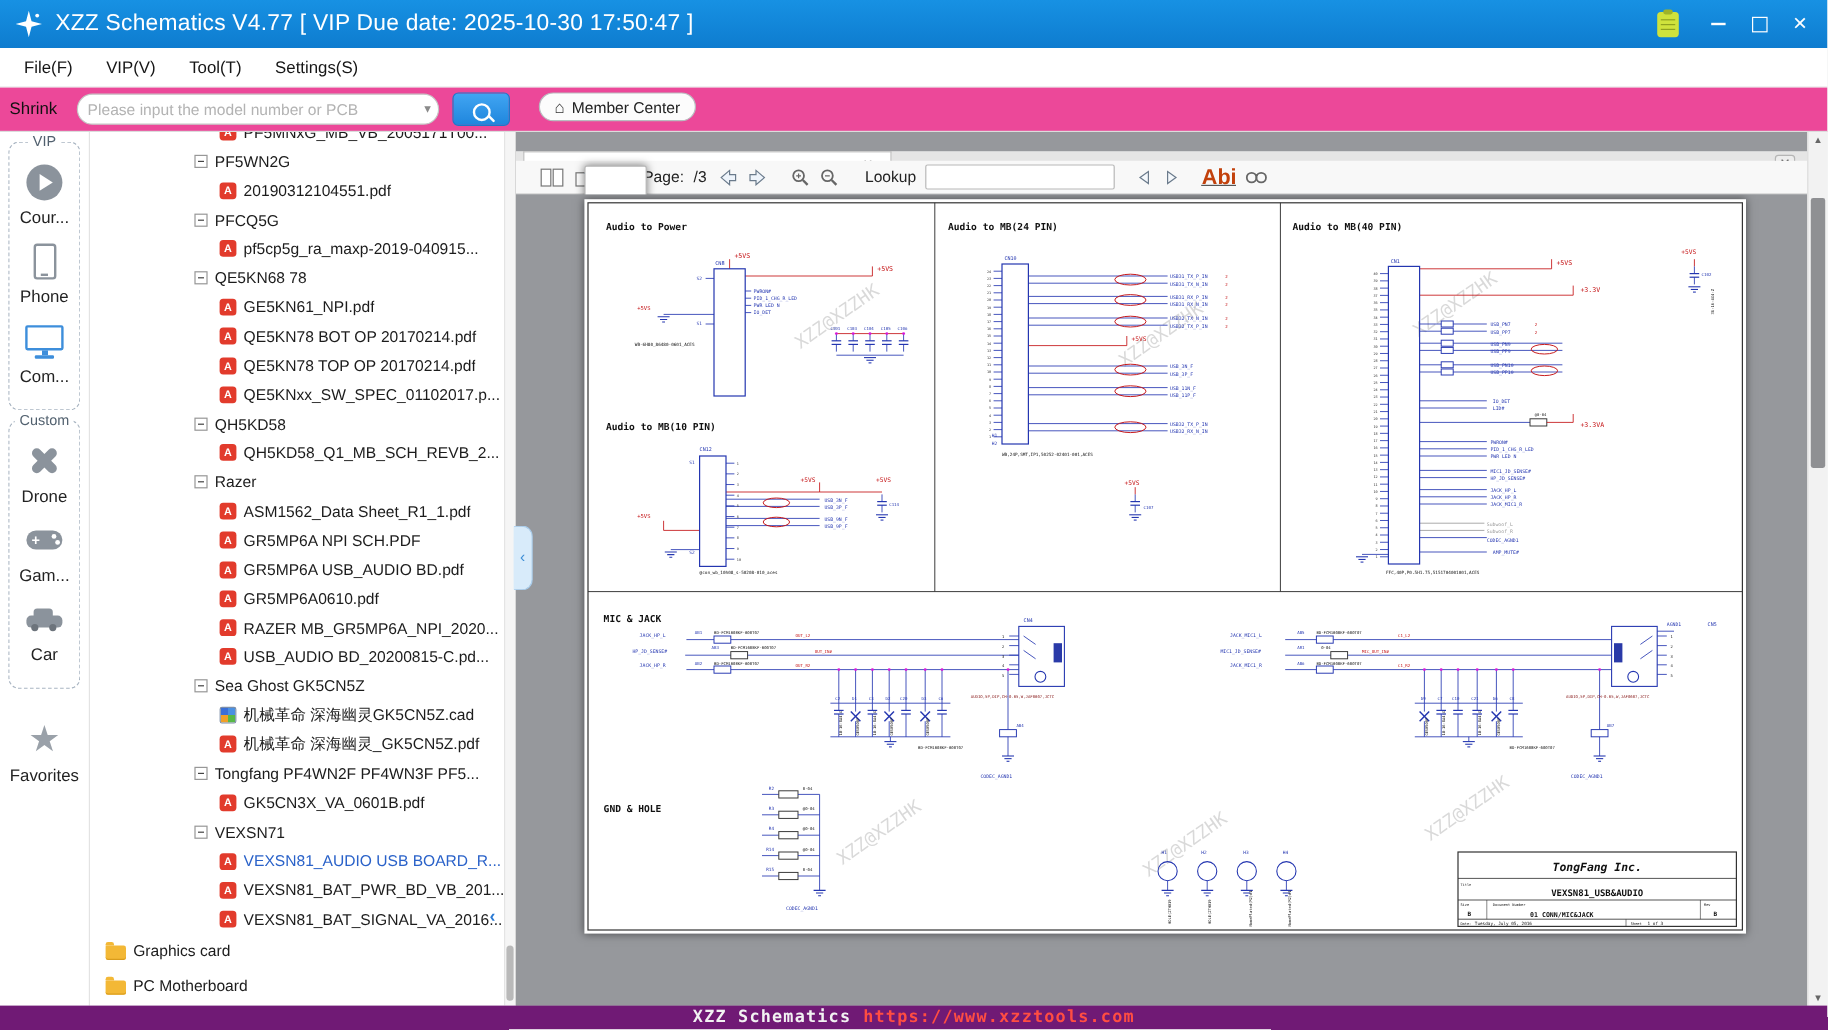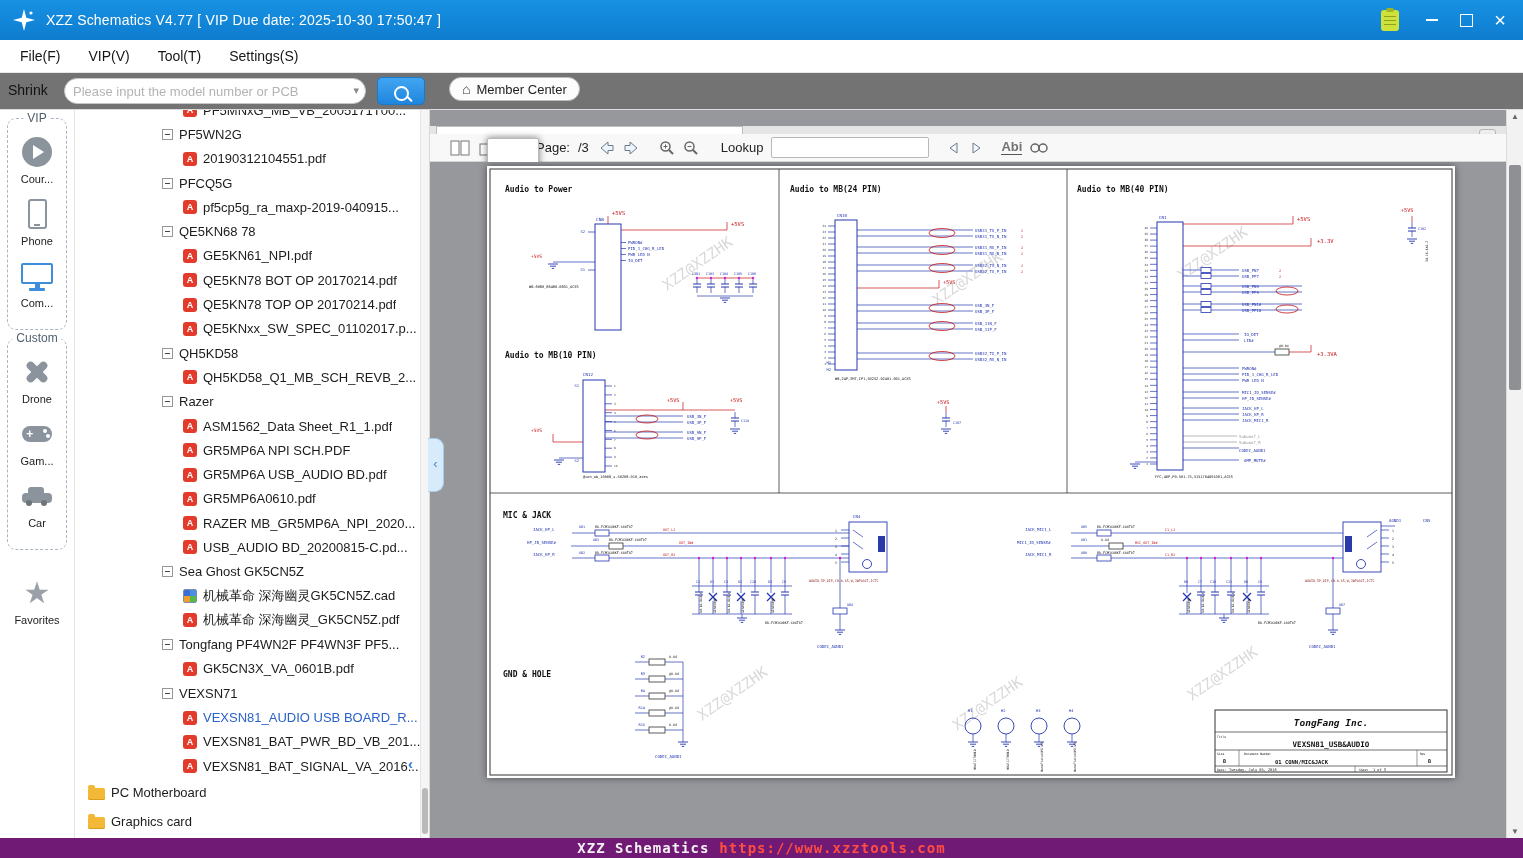--- a/index.html
+++ b/index.html
@@ -2,56 +2,56 @@
 <html><head>
 <meta charset="utf-8">
 <style>
   html,body{margin:0;padding:0;background:#fff;}
   body{width:1523px;height:858px;overflow:hidden;font-family:"Liberation Sans",sans-serif;-webkit-font-smoothing:antialiased;}
   #app{position:relative;width:1523px;height:858px;overflow:hidden;background:#fff;}
 
   
   .titlebar{position:absolute;left:0;top:0;width:100%;height:40px;background:linear-gradient(180deg,#1791e3,#0e7ccf);display:flex;align-items:center;color:#fff;}
   .app-logo{margin-left:12px;width:24px;height:24px;flex:none;}
-  .win-title{margin-left:10px;font-size:14px;letter-spacing:.2px;}
+  .win-title{margin-left:10px;font-size:19px;letter-spacing:.2px;}
   .tb-right{margin-left:auto;display:flex;align-items:center;margin-right:8px;gap:4px;}
   .clip-icon{width:18px;height:21px;background:#cfe23c;border-radius:3px;position:relative;margin-right:14px;}
   .clip-icon::before{content:'';position:absolute;top:-2px;left:5px;width:8px;height:4px;background:#9fb329;border-radius:2px;}
   .clip-icon::after{content:'';position:absolute;left:3px;top:6px;width:12px;height:1.5px;background:#8fa21f;box-shadow:0 4px 0 #8fa21f,0 8px 0 #8fa21f;}
   .win-btn{width:30px;height:28px;display:flex;align-items:center;justify-content:center;color:#fff;}
   .min-glyph{width:12px;height:2px;background:#fff;display:block;}
   .max-glyph{width:11px;height:11px;border:1.6px solid #fff;display:block;}
   .close-glyph{font-size:20px;line-height:20px;}
 
   
   .menubar{position:absolute;left:0;top:40px;width:100%;height:33px;background:#fff;border-bottom:1px solid #e7e7e7;display:flex;align-items:center;padding-left:6px;box-sizing:border-box;}
   .menu-item{padding:0 14px;font-size:14px;color:#161616;line-height:32px;cursor:default;}
 
   
-  .toolbar{position:absolute;left:0;top:73px;width:100%;height:37px;background:#737373;border-bottom:1px solid #dcdcdc;box-sizing:border-box;}
+  .toolbar{position:absolute;left:0;top:73px;width:100%;height:37px;background:#ec4899;border-bottom:1px solid #dcdcdc;box-sizing:border-box;}
   .shrink{position:absolute;left:8px;top:9px;font-size:14px;color:#111;}
   .combo{position:absolute;left:64px;top:5px;width:302px;height:26px;border:1px solid #c5c5c5;border-radius:13px;background:#fff;box-sizing:border-box;}
   .combo input{border:0;outline:0;width:272px;height:22px;margin:1px 0 0 2px;padding:0 6px;font-size:13px;color:#333;background:transparent;font-family:inherit;}
   .combo input::placeholder{color:#b3b3b3;}
   .combo .caret{position:absolute;right:6px;top:5px;color:#8a8a8a;font-size:11px;}
   .search-btn{position:absolute;left:377px;top:4px;width:48px;height:28px;background:linear-gradient(180deg,#41a5f2,#1f86dd);border:1px solid #1b79c9;border-radius:5px;cursor:pointer;}
   .mag{display:block;width:11px;height:11px;border:2.2px solid #fff;border-radius:50%;margin:4px auto 0;position:relative;}
   .mag::after{content:'';position:absolute;width:7px;height:2.2px;background:#fff;transform:rotate(45deg);right:-6px;bottom:-2px;border-radius:1px;}
   .member{position:absolute;left:449px;top:4px;height:24px;border:1px solid #b9bcc0;border-radius:13px;background:#fcfcfc;display:flex;align-items:center;padding:0 12px;gap:6px;font-size:13px;color:#222;box-sizing:border-box;}
   .home-ic{font-size:14px;color:#333;line-height:14px;}
 
   
   .main{position:absolute;left:0;top:110px;width:1275px;height:728px;}
 
   
   .iconbar{position:absolute;left:0;top:0;width:75px;height:728px;background:#fff;border-right:1px solid #e3e3e3;box-sizing:border-box;}
   .side-group{margin:8px 7px 0;border:1px dashed #a9b5c2;border-radius:9px;padding:14px 0 8px;position:relative;text-align:center;}
   .side-group-label{position:absolute;top:-8px;left:50%;transform:translateX(-50%);background:#fff;padding:0 4px;font-size:12px;color:#51606e;white-space:nowrap;}
   .side-item{margin:2px 0 12px;cursor:pointer;}
-  .side-label{font-size:11px;color:#222;margin-top:4px;}
+  .side-label{font-size:14px;color:#222;margin-top:4px;}
   .side-icon{height:34px;display:flex;align-items:center;justify-content:center;}
   .play-circle-icon i{width:30px;height:30px;border-radius:50%;background:#8b939c;position:relative;display:block;}
   .play-circle-icon i::after{content:'';position:absolute;left:11px;top:8px;border-left:11px solid #fff;border-top:7px solid transparent;border-bottom:7px solid transparent;}
   .phone-icon i{width:15px;height:26px;border:2.2px solid #8b939c;border-radius:3px;display:block;position:relative;}
   .phone-icon i::after{content:'';position:absolute;bottom:1px;left:50%;transform:translateX(-50%);width:6px;height:2px;background:#8b939c;}
   .computer-icon i{width:28px;height:17px;border:2.4px solid #3d8edb;border-radius:2px;display:block;position:relative;margin-top:-6px;}
   .computer-icon i::before{content:'';position:absolute;left:50%;margin-left:-2.5px;bottom:-6px;width:5px;height:4px;background:#3d8edb;}
   .computer-icon i::after{content:'';position:absolute;left:50%;margin-left:-8px;bottom:-9px;width:16px;height:3px;background:#3d8edb;border-radius:1px;}
   .drone-icon i{width:30px;height:30px;position:relative;display:block;}
   .drone-icon i::before,.drone-icon i::after{content:'';position:absolute;left:2px;top:11px;width:26px;height:8px;border-radius:4px;background:#8b939c;}
@@ -94,21 +94,21 @@
   .viewer{position:absolute;left:430px;top:0;width:1076px;height:728px;background:#96989c;}
   .tabrow{position:absolute;left:0;top:0;width:100%;height:24px;background:#e5e5e5;border-bottom:1px solid #0f766e;box-sizing:border-box;margin-top:16px;}
   .doc-tab{position:absolute;left:6px;top:0;height:24px;background:#fff;border:1px solid #bdbdbd;border-bottom:none;box-sizing:border-box;display:flex;align-items:center;padding:0 16px;font-size:13px;color:#111;}
   .tab-close{position:absolute;right:10px;top:3px;width:17px;height:17px;background:#ededed;border:1px solid #b5b5b5;border-radius:3px;color:#555;font-size:11px;line-height:15px;text-align:center;cursor:pointer;box-sizing:border-box;}
   .pdfbar{position:absolute;left:0;top:24px;width:100%;height:28px;background:#f8f8f8;border-bottom:1px solid #d6d6d6;box-sizing:border-box;display:flex;align-items:center;padding-left:20px;gap:8px;}
   .pb-label{font-size:13px;color:#222;}
   .pb-input{height:19px;border:1px solid #b8b8b8;border-radius:2px;font-size:13px;padding:0 4px;color:#222;font-family:inherit;box-sizing:content-box;}
   .pb-input.page{width:42px;text-align:center;}
   .pb-input.lookup{width:148px;}
   .pb-icon{display:inline-flex;align-items:center;justify-content:center;cursor:pointer;}
-  .abi{font-size:13px;font-weight:bold;color:#737373;border-bottom:1.5px solid #555;line-height:14px;cursor:pointer;}
+  .abi{font-size:18px;font-weight:bold;color:#c2410c;border-bottom:1.5px solid #555;line-height:14px;cursor:pointer;}
   .sp6{width:2px;} .sp10{width:6px;}
 
   .canvas{position:absolute;left:0;top:52px;width:100%;height:676px;background:#96989c;overflow:hidden;}
   .page{position:absolute;left:57px;top:4px;width:968px;height:612px;background:#fff;box-shadow:0 0 7px rgba(0,0,0,.5);}
   #sch{display:block;}
   #sch text{font-family:"DejaVu Sans Mono",monospace;}
 
   
   .vscroll{position:absolute;left:1506px;top:0;width:17px;height:728px;background:#f2f2f2;border-left:1px solid #dcdcdc;box-sizing:border-box;}
   .vs-arrow{position:absolute;left:0;width:100%;text-align:center;font-size:8px;color:#666;}
@@ -332,25 +332,25 @@
             <span class="ticon pdf"></span>
             <span class="tlabel">VEXSN81_BAT_PWR_BD_VB_201...</span>
           </div>
           <div class="trow lv2">
             <span class="ticon pdf"></span>
             <span class="tlabel">VEXSN81_BAT_SIGNAL_VA_2016...</span>
             <span class="chev">‹</span>
           </div>
           <div class="trow lv0">
             <span class="ticon folder"></span>
-            <span class="tlabel">PC Motherboard</span>
+            <span class="tlabel">Graphics card</span>
           </div>
           <div class="trow lv0">
             <span class="ticon folder"></span>
-            <span class="tlabel">Graphics card</span>
+            <span class="tlabel">PC Motherboard</span>
           </div>
           <div class="trow lv0">
             <span class="tlabel"></span>
           </div>
         </div>
       <div class="tree-scroll">
           <div class="tree-thumb"></div>
         </div>
     </div>
 

